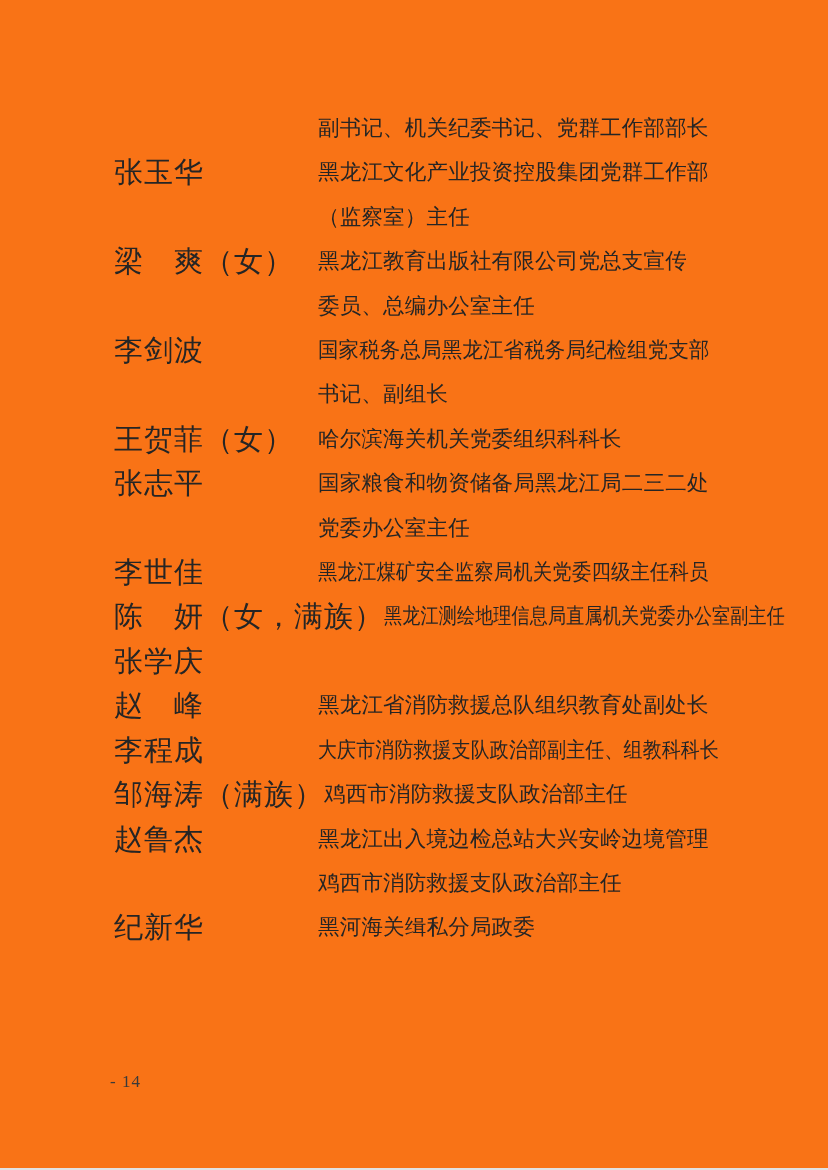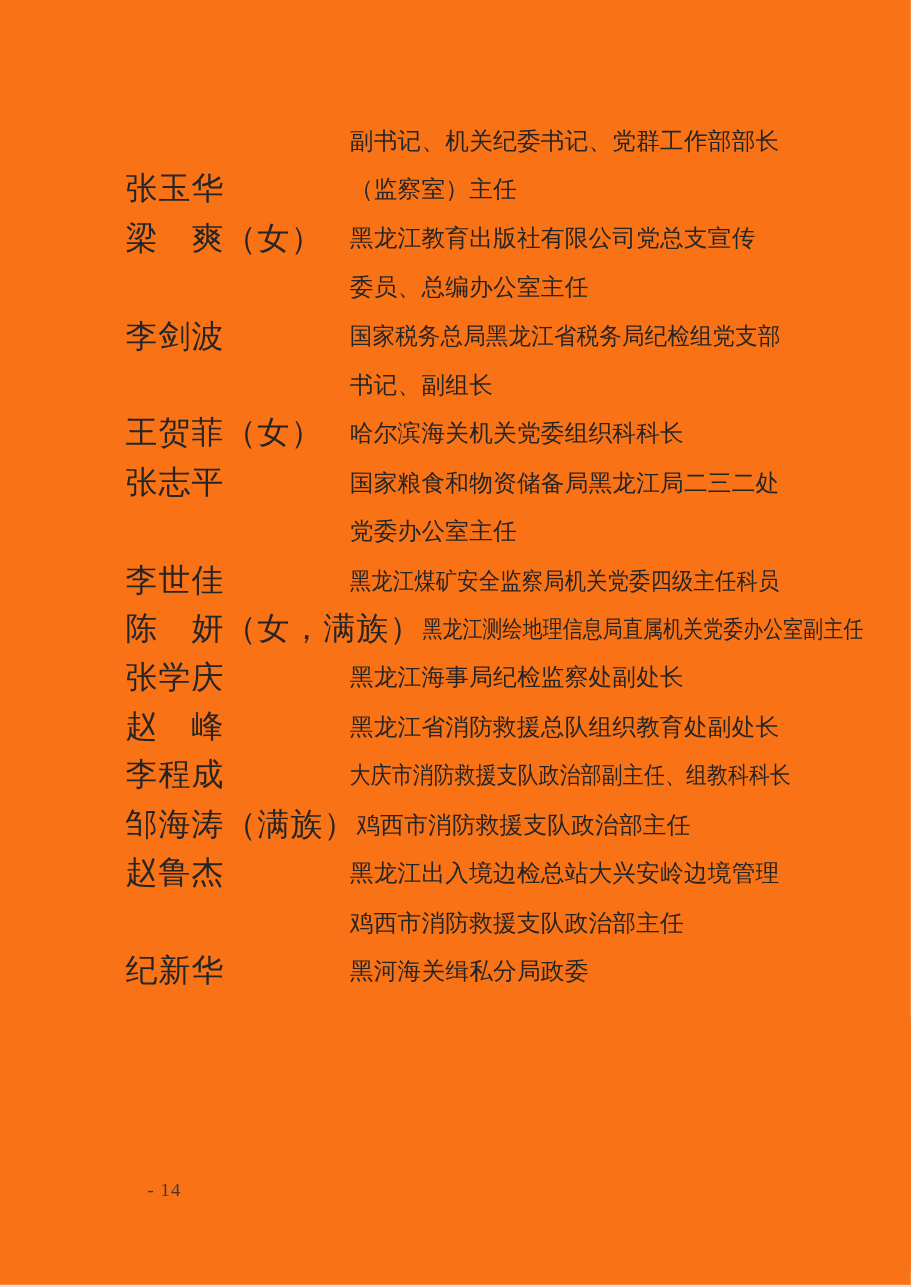--- a/index.html
+++ b/index.html
@@ -47,21 +47,20 @@
   }
   .footer {
     position: absolute;
     left: 110px;
     top: 1072px;
     font-family: "Liberation Serif", serif;
     font-size: 17px;
     line-height: 20px;
     color: #3a3a3a;
     letter-spacing: 1px;
-    margin-left: 24px;
   }
   .bottom-edge {
     position: absolute;
     left: 0;
     bottom: 0;
     width: 100%;
     height: 2px;
     background: #e2e2e2;
   }
 </style>
@@ -72,20 +71,21 @@
   <div class="list" id="entries">
       <div class="entry">
         <div class="name"></div>
         <div class="lines">
           <div class="line">副书记、机关纪委书记、党群工作部部长</div>
         </div>
       </div>
       <div class="entry">
         <div class="name">张玉华</div>
         <div class="lines">
+          <div class="line">黑龙江文化产业投资控股集团党群工作部</div>
           <div class="line">（监察室）主任</div>
         </div>
       </div>
       <div class="entry">
         <div class="name">梁　爽（女）</div>
         <div class="lines">
           <div class="line">黑龙江教育出版社有限公司党总支宣传</div>
           <div class="line">委员、总编办公室主任</div>
         </div>
       </div>
@@ -116,23 +116,20 @@
         </div>
       </div>
       <div class="entry">
         <div class="name">陈　妍（女，满族）</div>
         <div class="lines">
           <div class="line" style="transform: scaleX(0.84);">黑龙江测绘地理信息局直属机关党委办公室副主任</div>
         </div>
       </div>
       <div class="entry">
         <div class="name">张学庆</div>
-        <div class="lines">
-          <div class="line">黑龙江海事局纪检监察处副处长</div>
-        </div>
       </div>
       <div class="entry">
         <div class="name">赵　峰</div>
         <div class="lines">
           <div class="line">黑龙江省消防救援总队组织教育处副处长</div>
         </div>
       </div>
       <div class="entry">
         <div class="name">李程成</div>
         <div class="lines">

